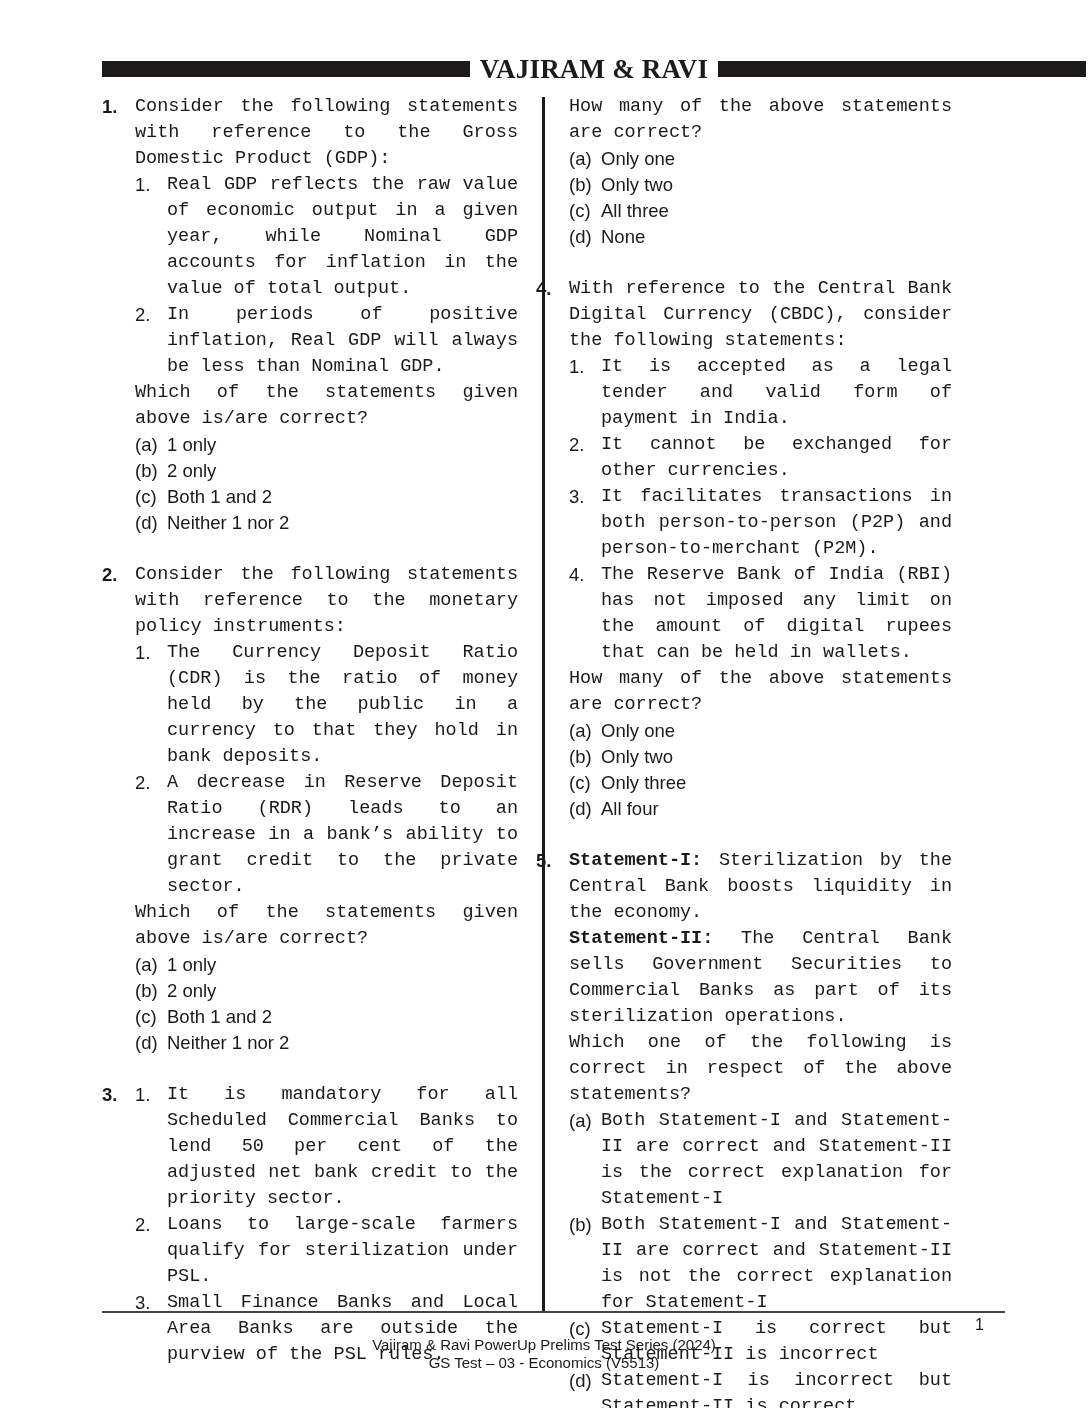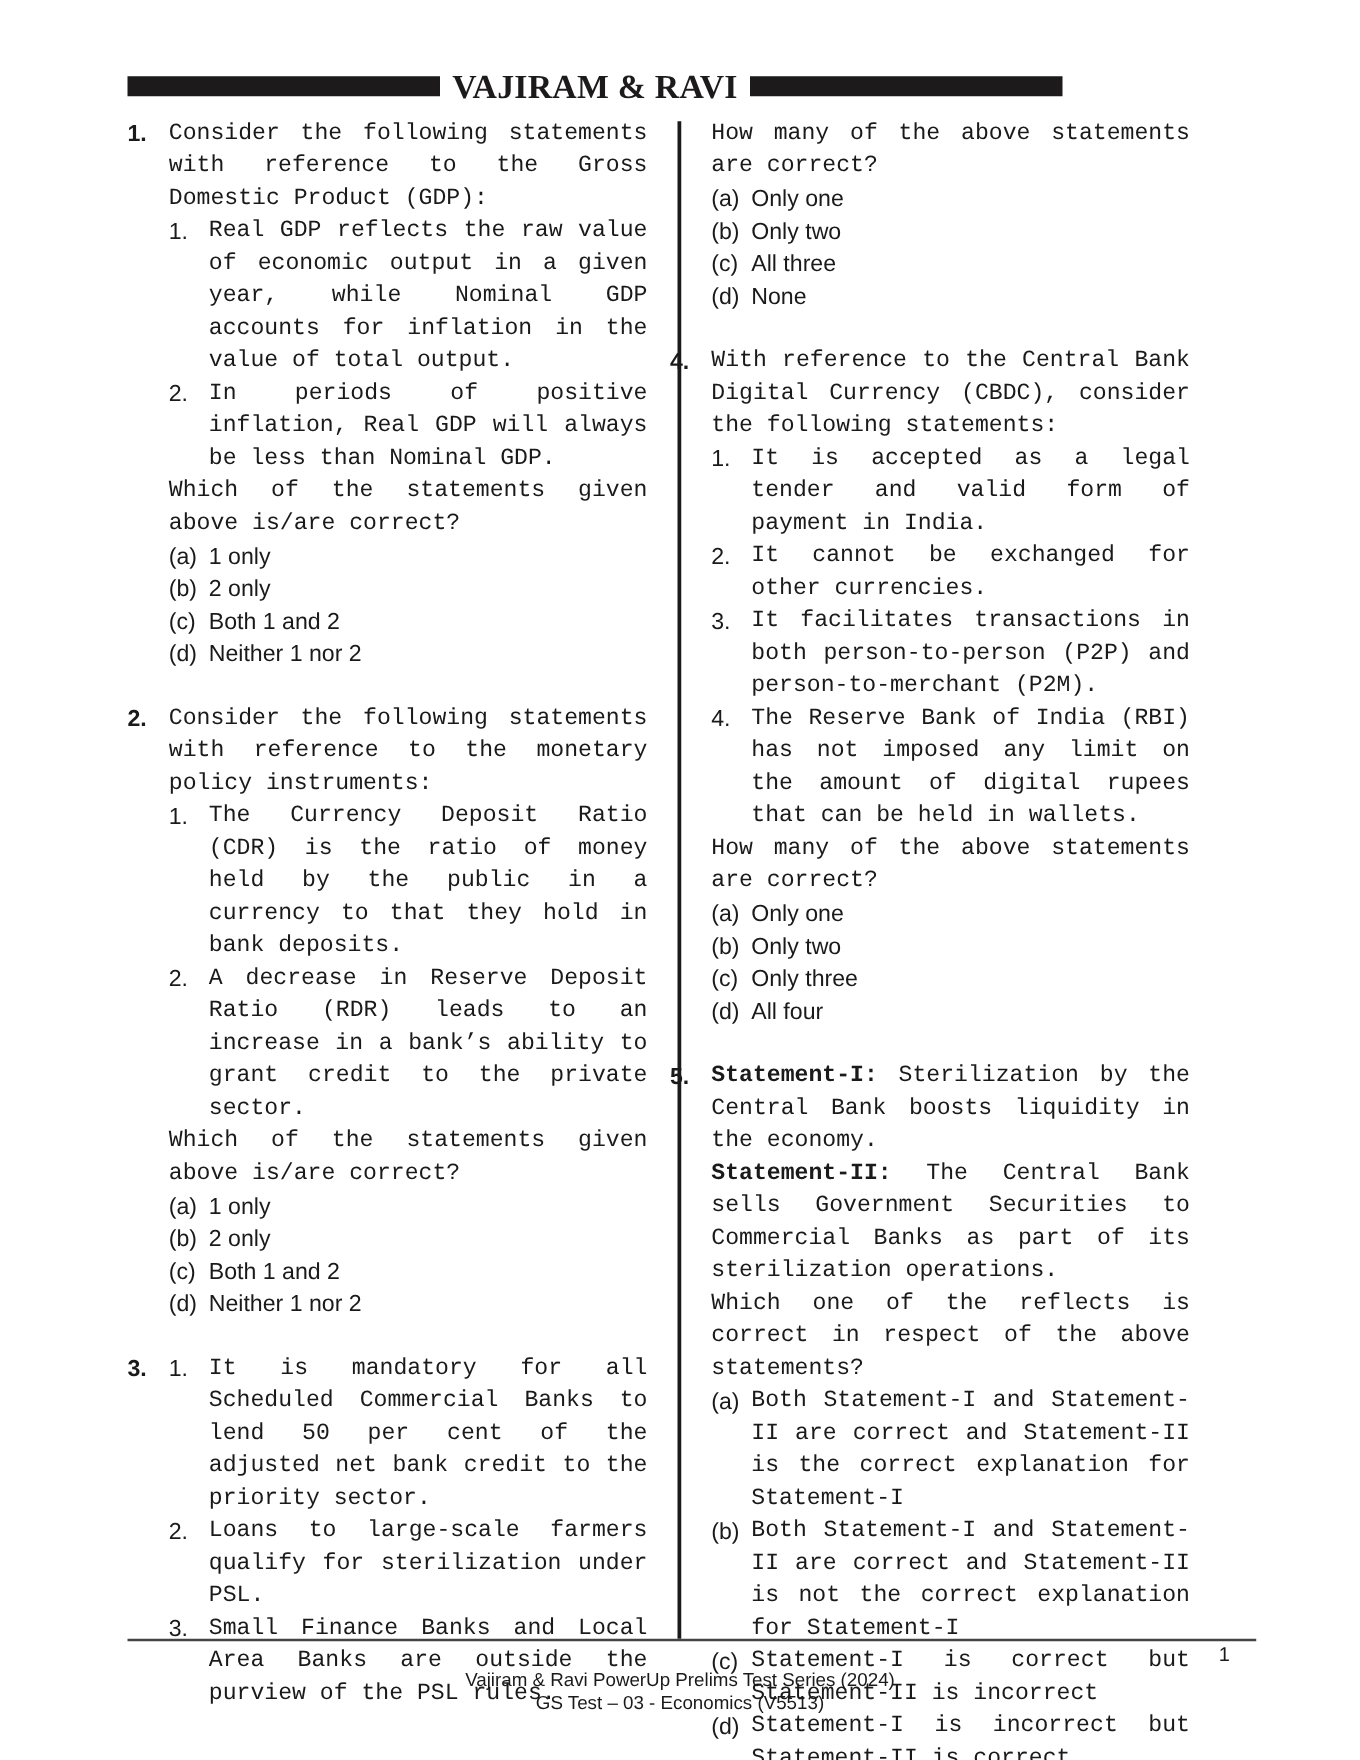--- a/index.html
+++ b/index.html
@@ -1,18 +1,18 @@
 <!DOCTYPE html>
 <html><head>
 <meta charset="utf-8">
 <style>
   html, body { margin:0; padding:0; background:#ffffff; }
   body { width:1088px; height:1408px; position:relative; overflow:hidden; color:#1a1a1a;
          font-family:"Liberation Sans", sans-serif; }
-  .header { position:absolute; top:58px; left:102px; width:748px; height:22px; display:flex; align-items:center; }
+  .header { position:absolute; top:58px; left:102px; width:984px; height:22px; display:flex; align-items:center; }
   .header .bar { flex:1; height:16px; background:#1c1a1a; }
   .header .brand { font-family:"Liberation Serif", serif; font-weight:bold; font-size:27px; padding:0 10px; color:#1c1a1a; letter-spacing:0.2px; line-height:22px; white-space:nowrap; }
   .divider { position:absolute; left:542px; top:97px; width:3px; height:1214px; background:#1a1a1a; }
   .col { position:absolute; top:94px; font-size:18.5px; line-height:26px; }
   .col.left { left:102px; width:416px; }
   .col.right { left:536px; width:416px; }
   .q { position:relative; padding-left:33px; margin-bottom:26px; }
   .qnum { position:absolute; left:0; top:0; font-weight:bold; }
   .j { text-align:justify; text-align-last:left;font-family:Liberation Mono, monospace; }
   .stmt { position:relative; padding-left:32px; }
@@ -171,21 +171,21 @@
     <div class="opt">
         <span class="n">(d)</span>
         <div>All four</div>
       </div>
   </div>
 
   <div class="q">
     <span class="qnum">5.</span>
     <div class="j"><span class="b">Statement-I:</span> <span>Sterilization by the Central Bank boosts liquidity in the economy.</span></div>
     <div class="j"><span class="b">Statement-II:</span> <span>The Central Bank sells Government Securities to Commercial Banks as part of its sterilization operations.</span></div>
-    <div class="j">Which one of the reflects is correct in respect of the above statements?</div>
+    <div class="j">Which one of the following is correct in respect of the above statements?</div>
     <div class="opt">
         <span class="n">(a)</span>
         <div class="j">Both Statement-I and Statement-II are correct and Statement-II is the correct explanation for Statement-I</div>
       </div>
     <div class="opt">
         <span class="n">(b)</span>
         <div class="j">Both Statement-I and Statement-II are correct and Statement-II is not the correct explanation for Statement-I</div>
       </div>
     <div class="opt">
         <span class="n">(c)</span>

